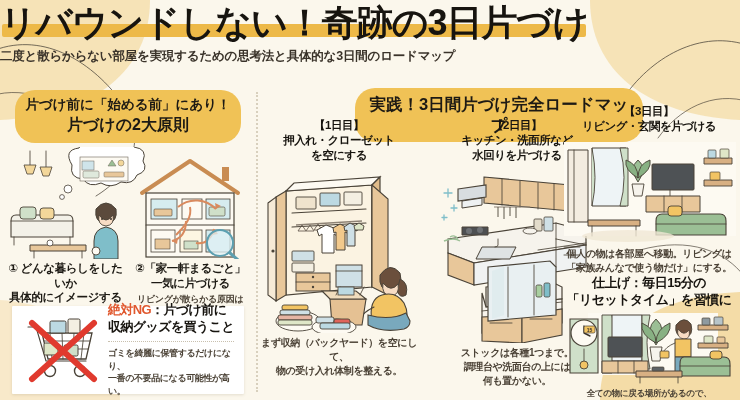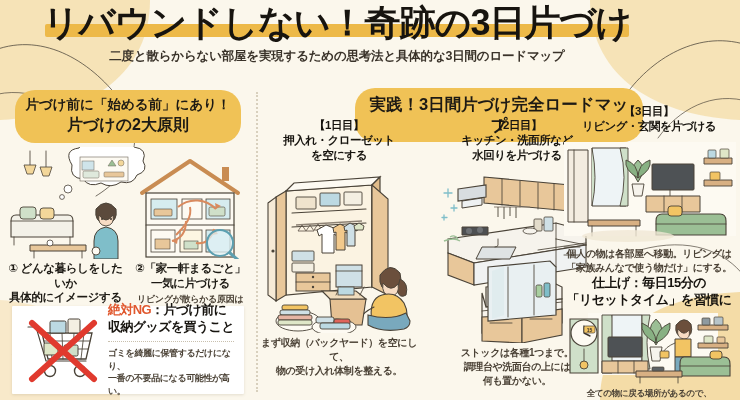--- a/index.html
+++ b/index.html
@@ -7,21 +7,21 @@
     width:740px;height:400px;overflow:hidden;
     font-family:"Liberation Sans","DejaVu Sans",sans-serif;
     background:#fbf7ec;
     position:relative;
     color:#2e2a24;
   }
   #root{position:absolute;inset:0;overflow:hidden;}
   .bg-svg{position:absolute;inset:0;width:740px;height:400px;}
 
   
-  .header{position:absolute;left:0;top:0;width:636px;height:86px;text-align:center;padding-left:19px;}
+  .header{position:absolute;left:0;top:0;width:636px;height:86px;}
   .title-wrap{position:relative;display:inline-block;margin-top:4px;}
   .title-hl{
     position:absolute;left:2px;right:2px;bottom:6px;height:13px;
     background:#edb948;border-radius:2px;z-index:0;
   }
   .title{
     position:relative;z-index:1;
     font-size:36px;font-weight:bold;letter-spacing:-1px;
     color:#17140f;line-height:1.08;
     white-space:nowrap;

